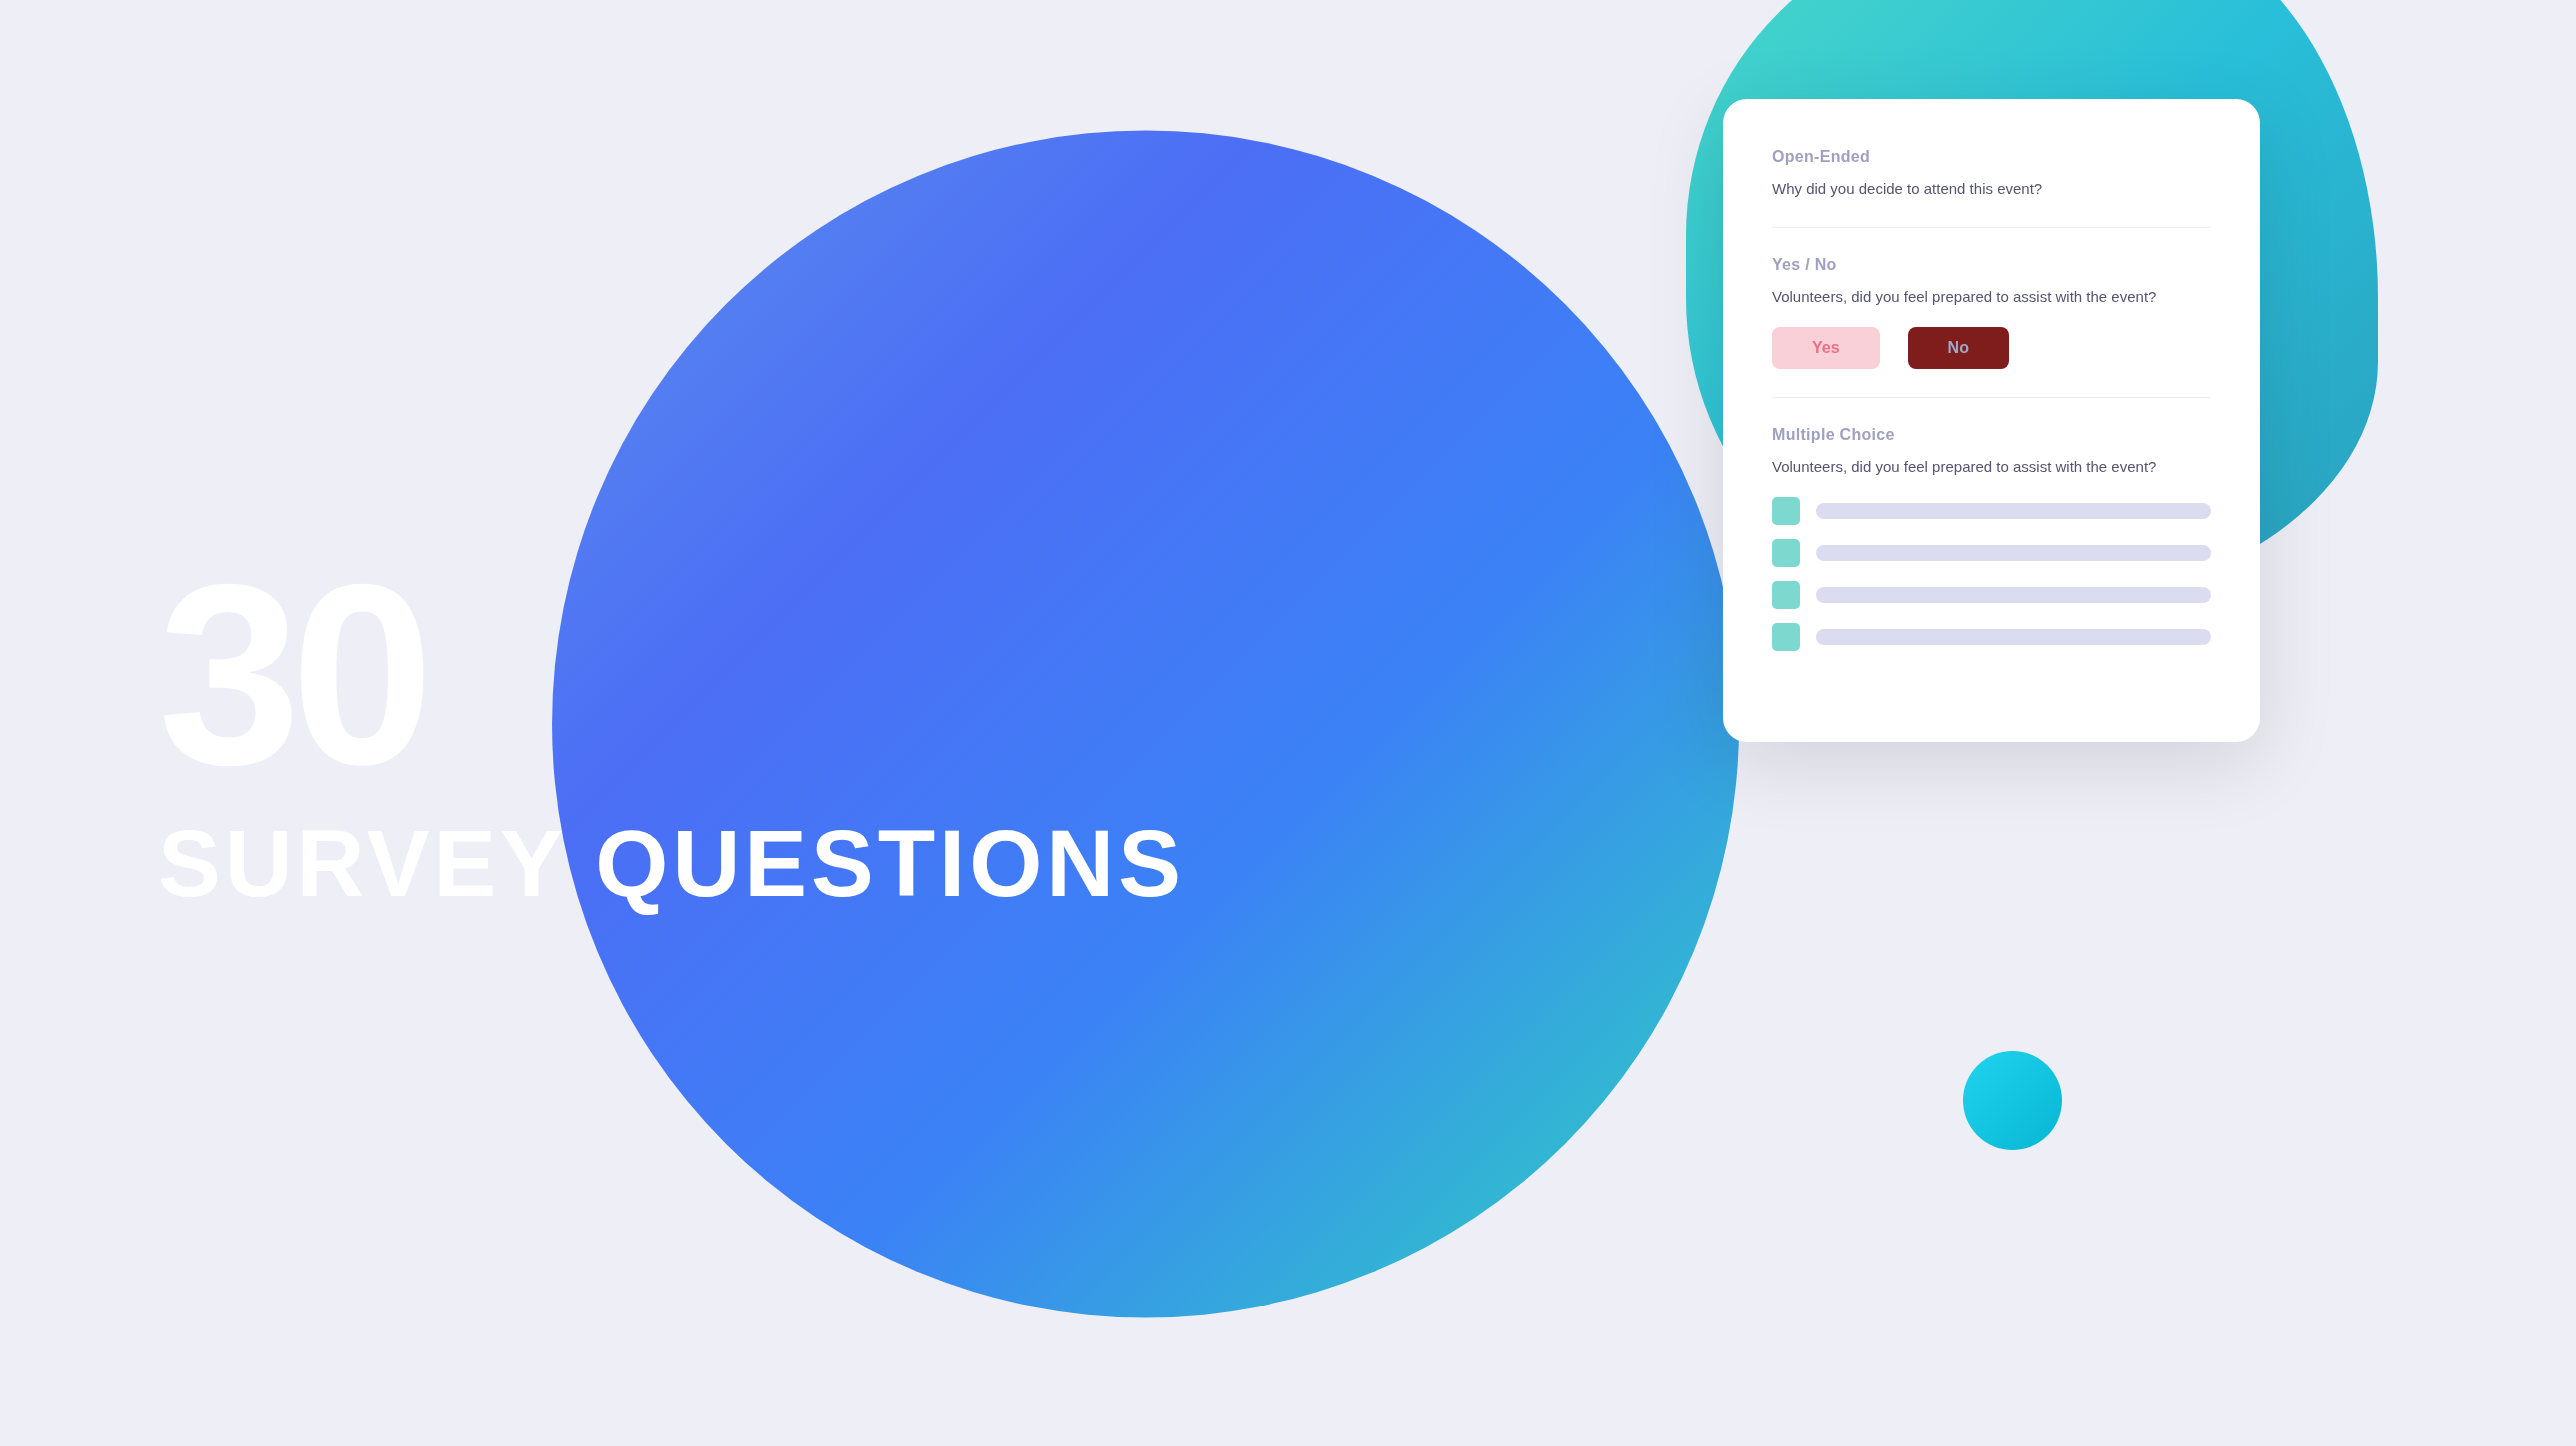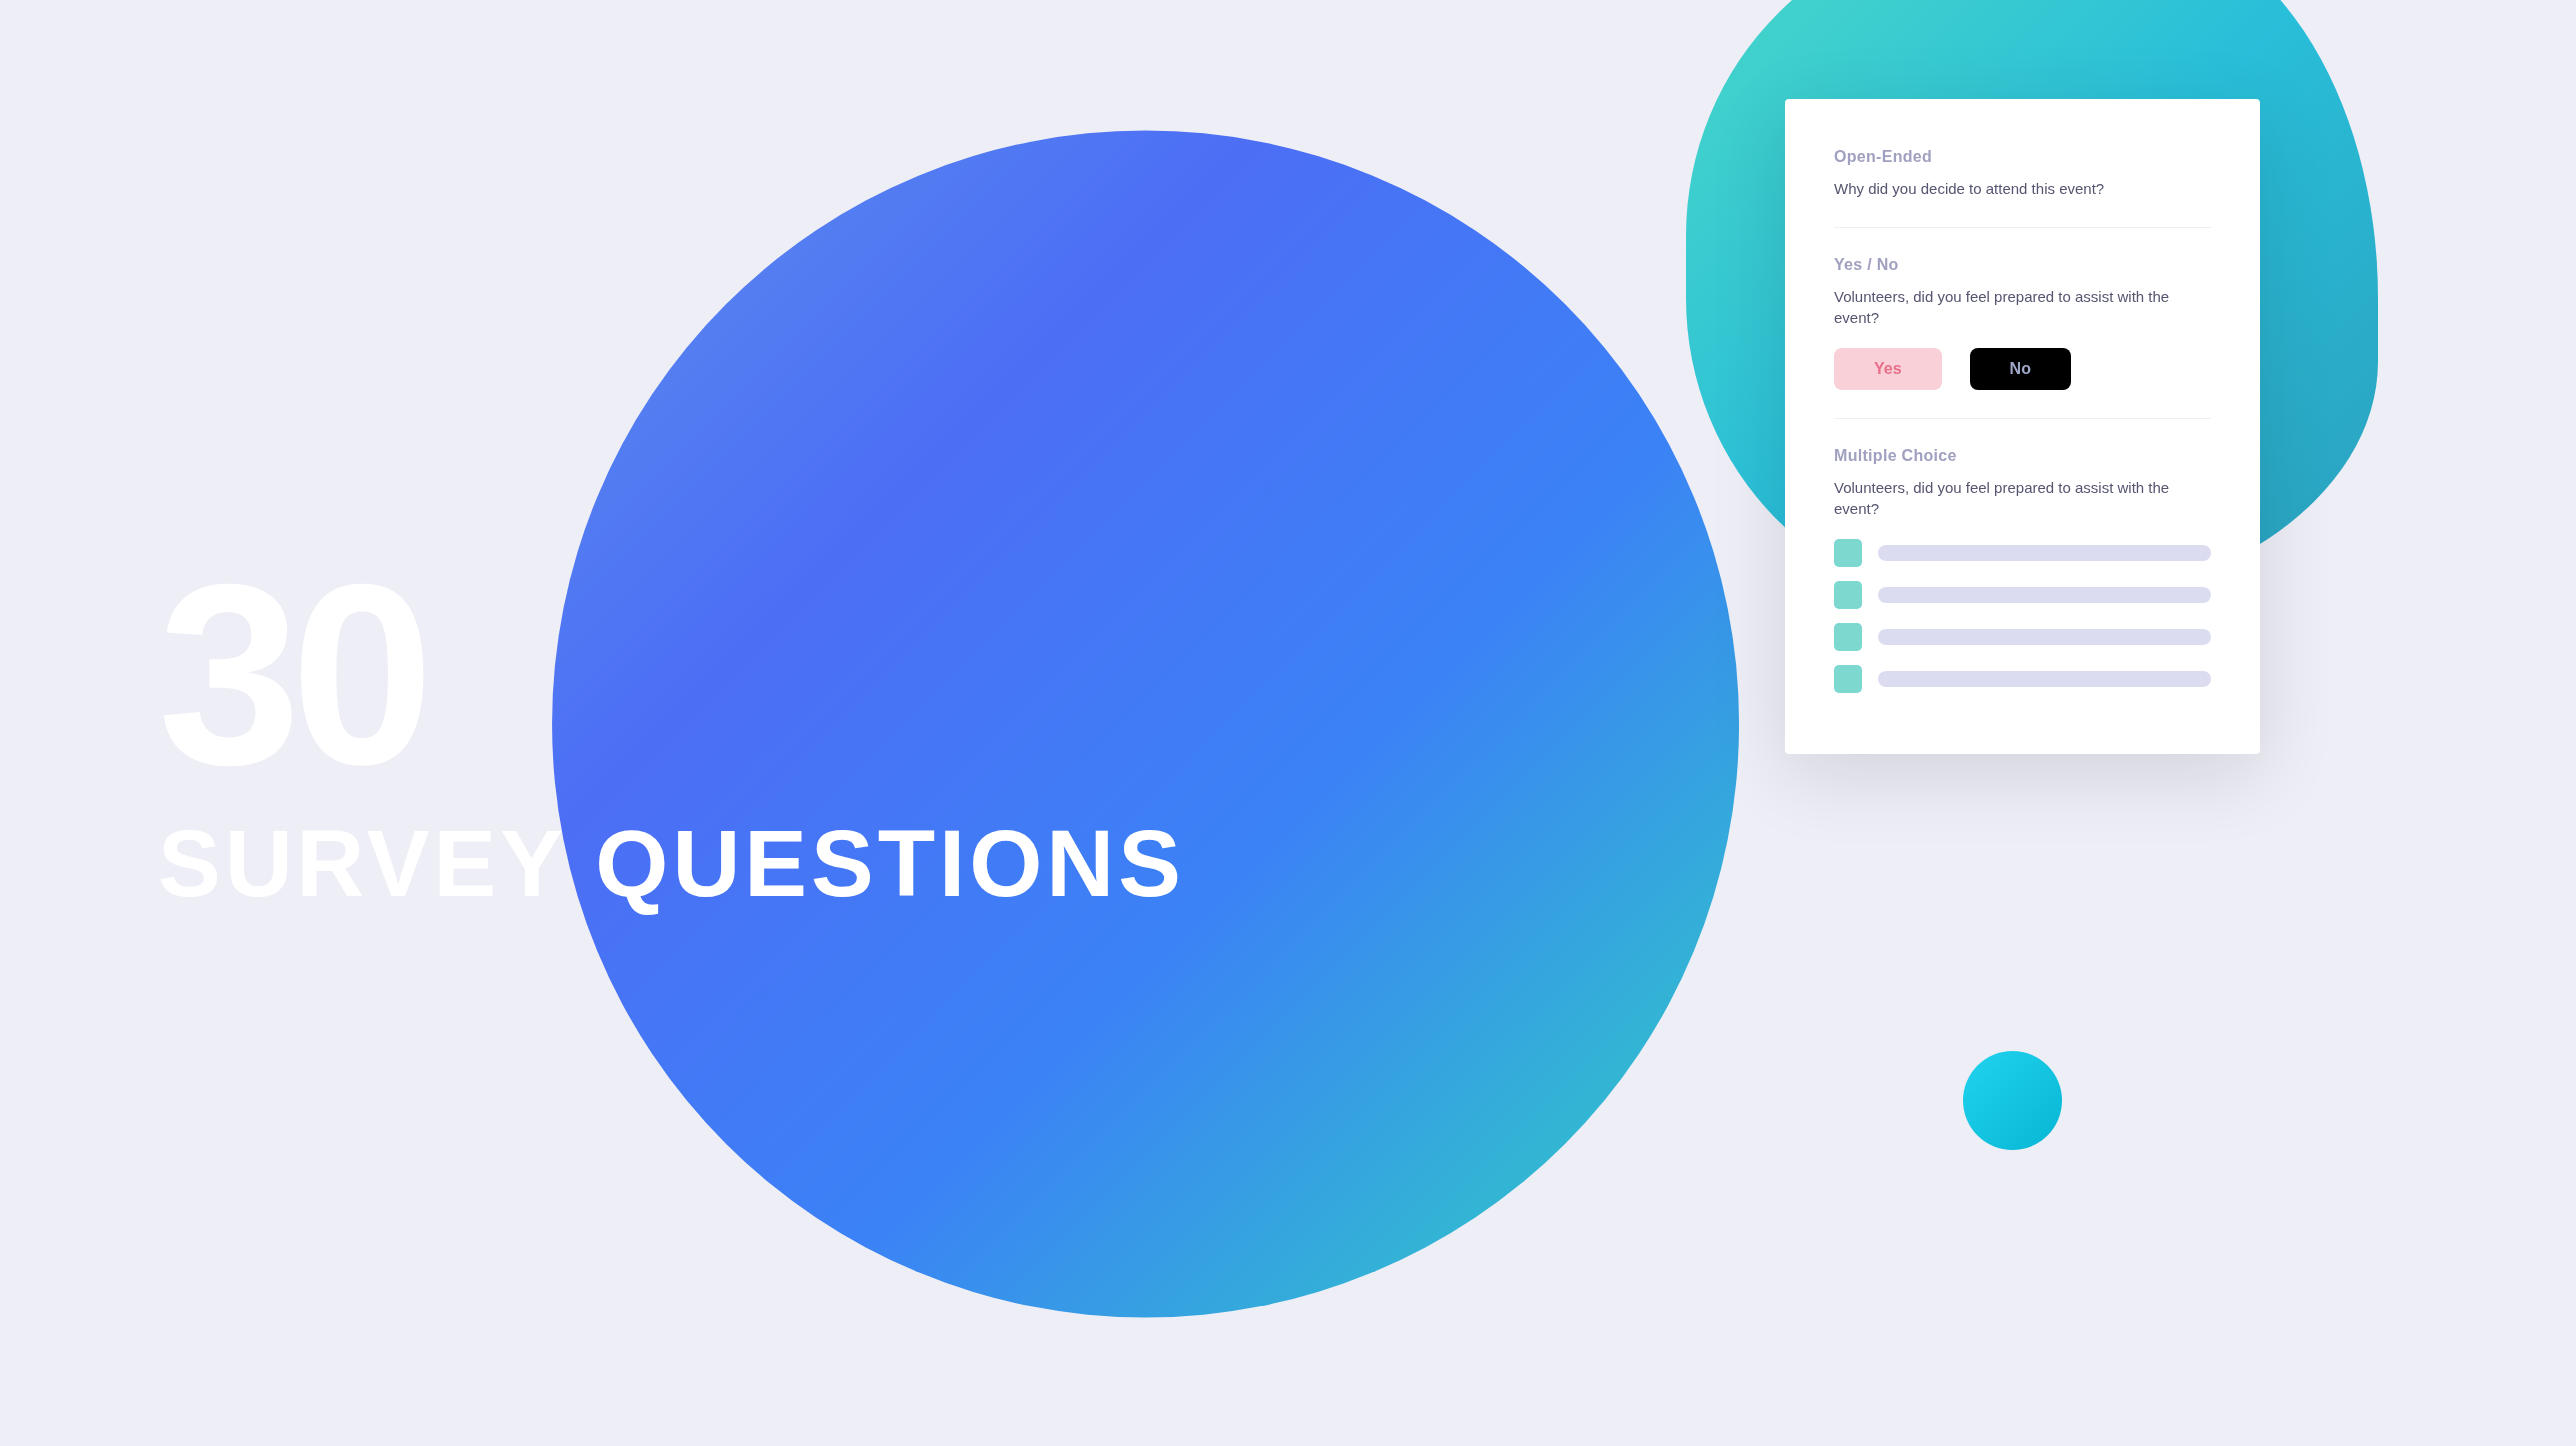--- a/index.html
+++ b/index.html
@@ -78,23 +78,23 @@
       letter-spacing: 4px;
       display: block;
       line-height: 1.05;
     }
 
     
     .survey-card {
       position: absolute;
       right: 316px;
       top: 99px;
-      width: 475px;
+      width: 537px;
       background: white;
-      border-radius: 4px;
+      border-radius: 24px;
       padding: 49px 49px 61px;
       box-shadow: 0 20px 79px rgba(0,0,0,0.12);
       z-index: 4;
       min-height: 643px;
     }
 
     .section-label {
       font-size: 16px;
       font-weight: 700;
       color: #a0a0c0;
@@ -127,21 +127,21 @@
       color: #e8708a;
       border: none;
       border-radius: 8px;
       padding: 12px 40px;
       font-size: 16px;
       font-weight: 600;
       cursor: pointer;
     }
 
     .btn-no {
-      background: #000000;
+      background: #7f1d1d;
       color: #a0a8c8;
       border: none;
       border-radius: 8px;
       padding: 12px 40px;
       font-size: 16px;
       font-weight: 600;
       cursor: pointer;
     }
 
     

